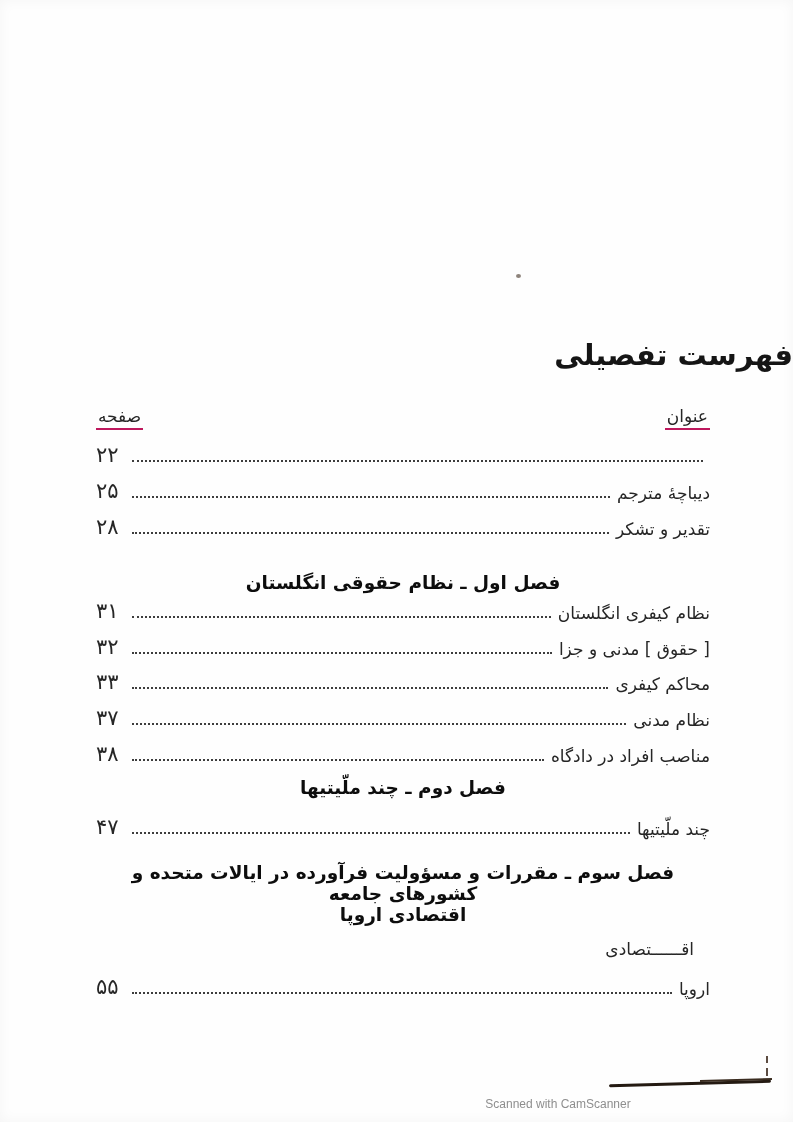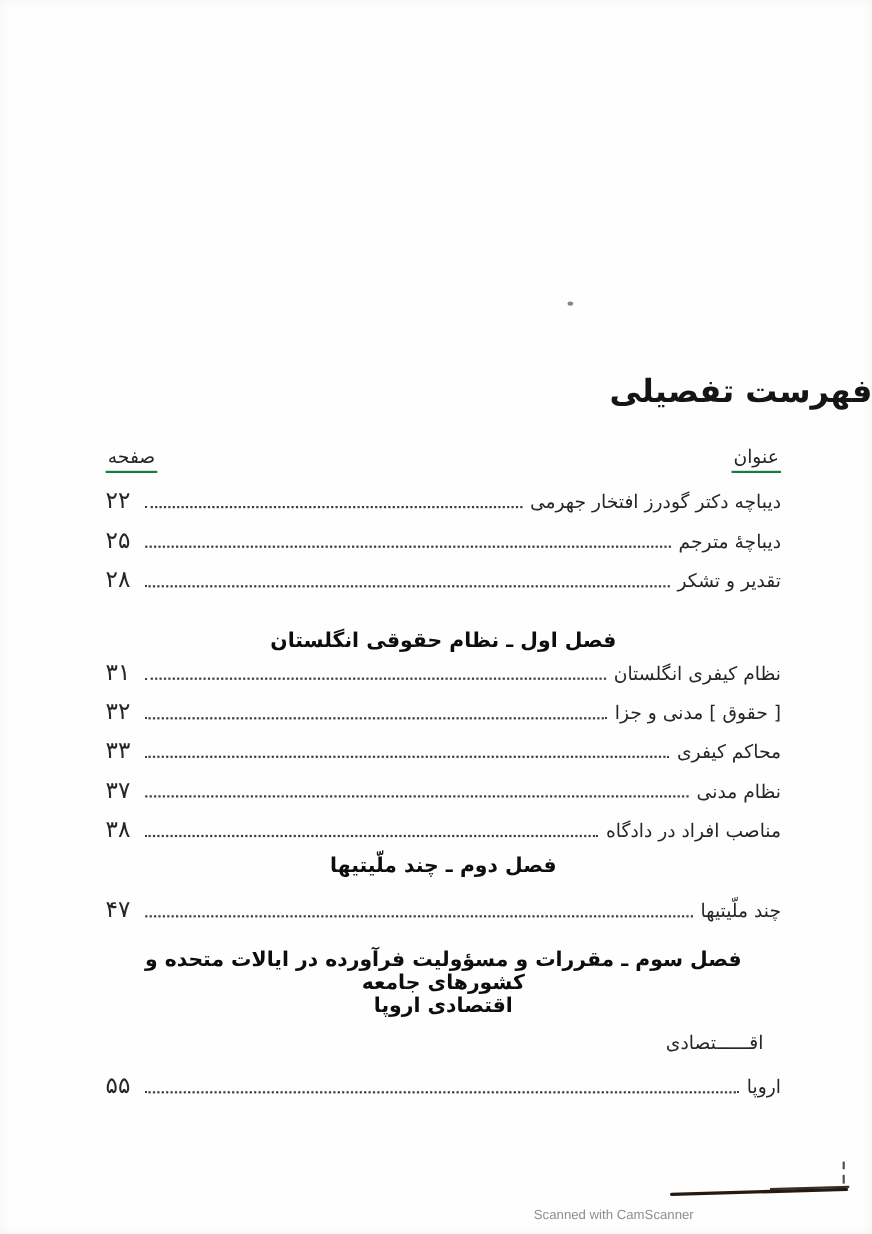--- a/index.html
+++ b/index.html
@@ -14,21 +14,21 @@
   .wm-text{position:absolute;left:192px;top:-6px;width:496px;height:216px;line-height:216px;
            text-align:center;font-size:142px;font-weight:bold;direction:rtl;
            color:#ffffff;-webkit-text-stroke:3px #eed4e6;letter-spacing:2px;}
 
   
   .doc-title{position:absolute;top:338px;left:0;width:793px;text-align:right;
              font-size:29px;font-weight:bold;color:#151515;}
   .toc{position:absolute;left:96px;top:0;width:614px;direction:rtl;color:#262626;}
   .cols{position:absolute;top:406px;left:0;right:0;display:flex;justify-content:space-between;
         font-size:17px;}
-  .cols span{border-bottom:2px solid #15803d;padding:0 2px 2px 2px;}
+  .cols span{border-bottom:2px solid #be185d;padding:0 2px 2px 2px;}
   .row{position:absolute;left:0;right:0;display:flex;align-items:flex-end;height:26px;font-size:17px;}
   .row .t{white-space:nowrap;}
   .row .leader{flex:1 1 auto;border-bottom:2px dotted #3d3d3d;margin:0 7px 5px 6px;}
   .row .p{min-width:30px;text-align:left;font-size:21px;}
   .chapter{position:absolute;left:0;right:0;text-align:center;font-weight:bold;
            font-size:18.5px;color:#0d0d0d;}
   .wrapline{position:absolute;left:0;right:0;display:flex;justify-content:space-between;
             font-size:17px;padding:0 16px 0 2px;}
 
   
@@ -52,21 +52,20 @@
   <div class="doc-title">فهرست تفصیلی</div>
 
   <div class="toc">
 
     <div class="cols">
       <span>عنوان</span>
       <span>صفحه</span>
     </div>
 
     <div class="row" style="top:441px">
-      <span class="t">دیباچه دکتر گودرز افتخار جهرمی</span>
       <span class="leader"></span>
       <span class="p">۲۲</span>
     </div>
     <div class="row" style="top:477px">
       <span class="t">دیباچهٔ مترجم</span>
       <span class="leader"></span>
       <span class="p">۲۵</span>
     </div>
     <div class="row" style="top:513px">
       <span class="t">تقدیر و تشکر</span>

